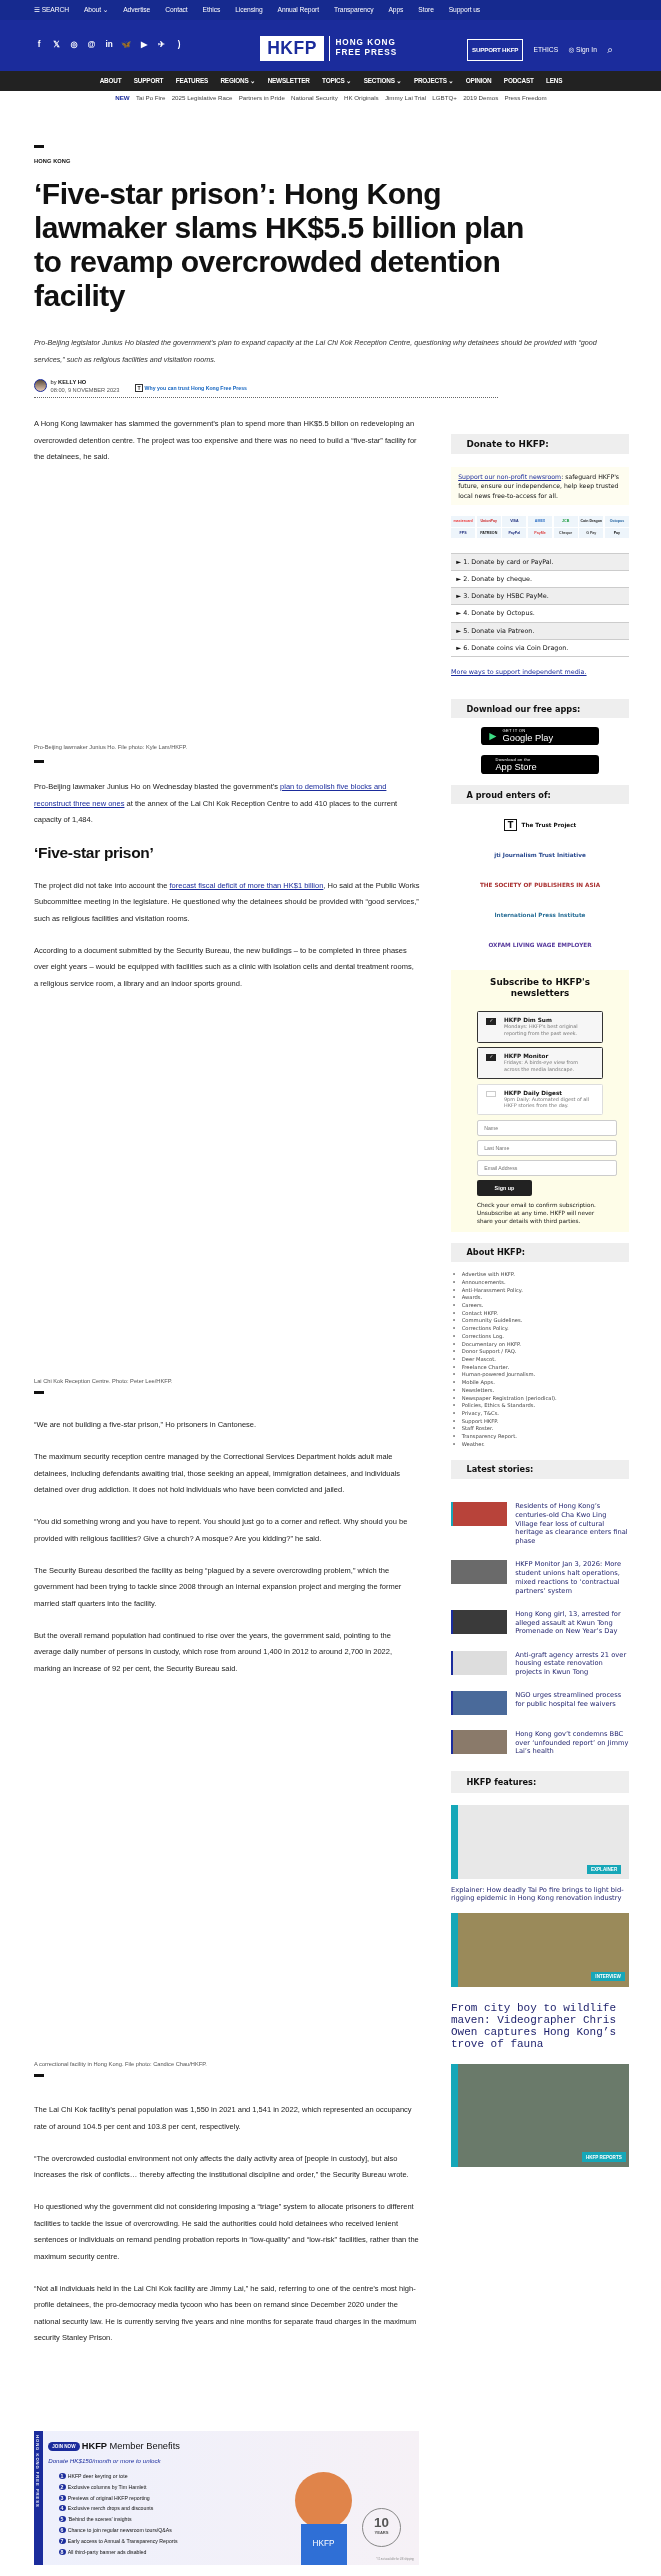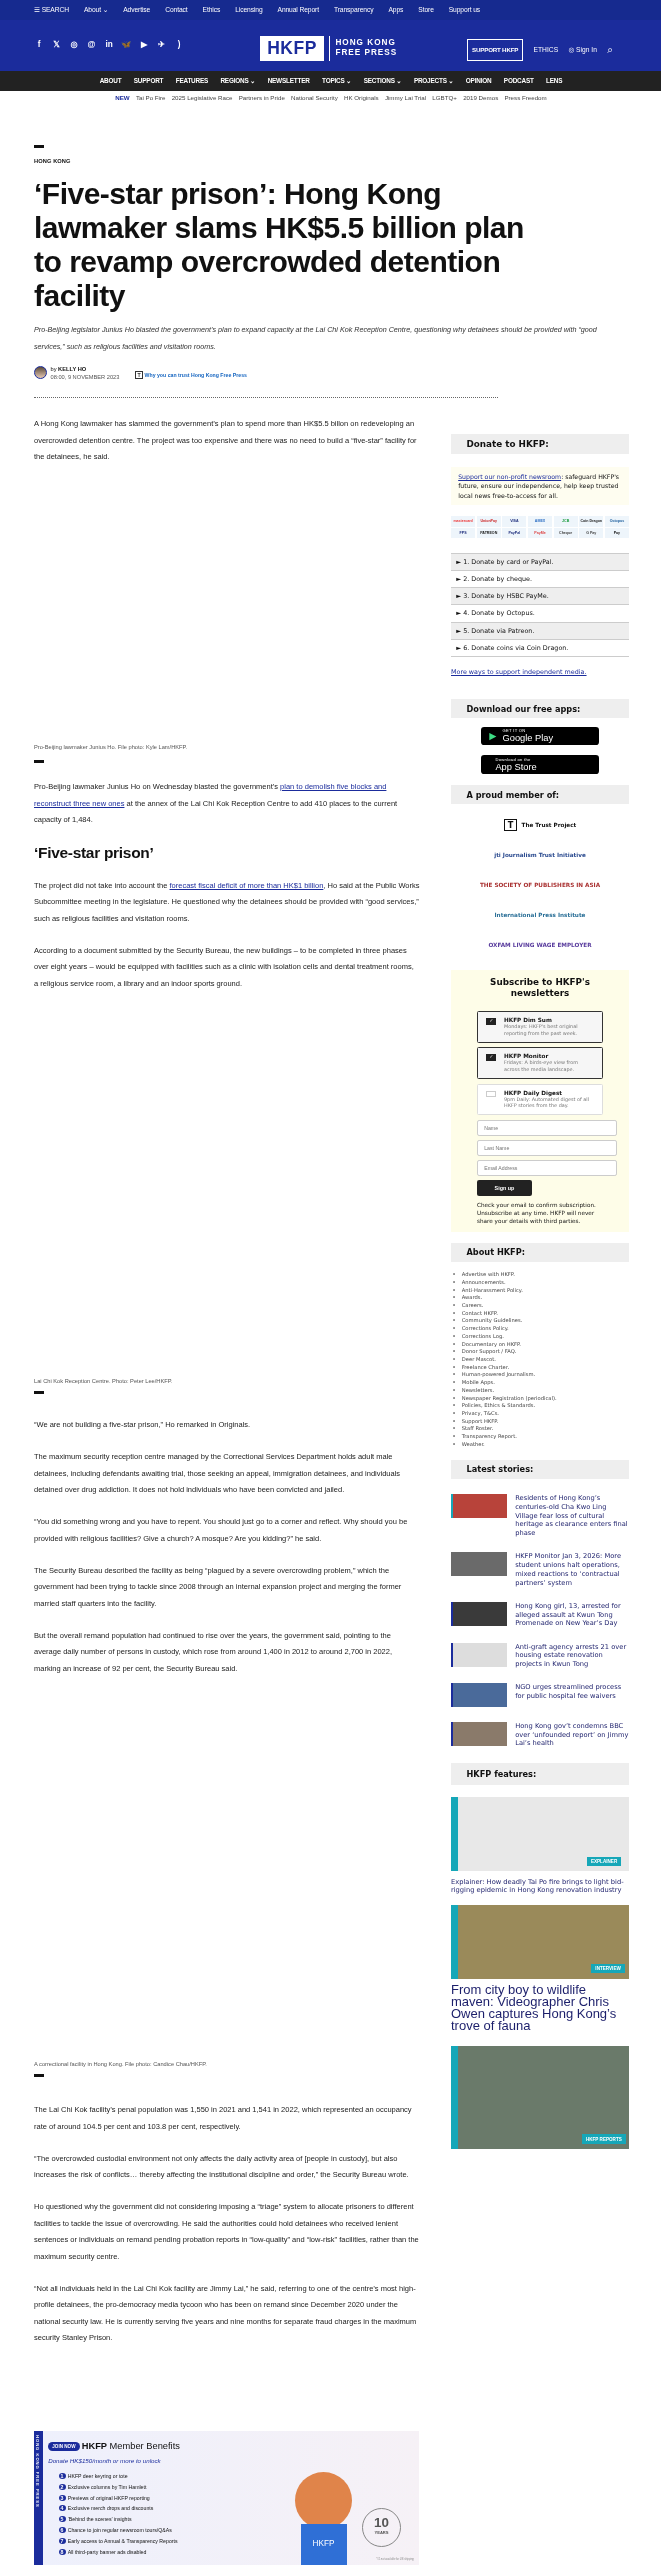--- a/index.html
+++ b/index.html
@@ -136,21 +136,21 @@
   <span>Jimmy Lai Trial</span>
   <span>LGBTQ+</span>
   <span>2019 Demos</span>
   <span>Press Freedom</span>
 </div>
 
 <div class="art" style="top:145px;width:592px">
   <span class="dash"></span>
   <div class="kicker" style="margin-top:10.3px">HONG KONG</div>
   <h1 class="title" style="margin-top:13.4px;width:515px">‘Five-star prison’: Hong Kong lawmaker slams HK$5.5 billion plan to revamp overcrowded detention facility</h1>
-  <div class="standfirst" style="margin-top:9px;width:567px">Pro-Beijing legislator Junius Ho blasted the government’s plan to expand capacity at the Lai Chi Kok Reception Centre, questioning why detainees should be provided with “good services,” such as religious facilities and visitation rooms.</div>
+  <div class="standfirst" style="margin-top:22px;width:567px">Pro-Beijing legislator Junius Ho blasted the government’s plan to expand capacity at the Lai Chi Kok Reception Centre, questioning why detainees should be provided with “good services,” such as religious facilities and visitation rooms.</div>
   <div class="byline" style="margin-top:10.3px">
     <div class="avatar" style="width:13.4px;height:13.4px"></div>
     <div style="margin-left:3.1px;font-size:5.7px">
       <div><span>by</span> <b>KELLY HO</b></div>
       <div style="color:#555;margin-top:2.1px">08:00, 9 NOVEMBER 2023</div>
     </div>
     <div style="margin-left:15.5px;margin-top:5.2px;font-size:5.2px;font-weight:bold;color:#1565c0;display:flex;align-items:center;gap:1.5px">
       <span style="border:0.5px solid #333;padding:0 1.5px;color:#333">T</span>
       <span>Why you can trust Hong Kong Free Press</span>
     </div>
@@ -171,21 +171,21 @@
   <h2 class="sh" style="margin-top:15.5px">‘Five-star prison’</h2>
   <p class="p" style="margin-top:15.5px"><span>The project did not take into account the </span><a>forecast fiscal deficit of more than HK$1 billion</a><span>, Ho said at the Public Works Subcommittee meeting in the legislature. He questioned why the detainees should be provided with “good services,” such as religious facilities and visitation rooms.</span></p>
   <p class="p" style="margin-top:15.5px">According to a document submitted by the Security Bureau, the new buildings – to be completed in three phases over eight years – would be equipped with facilities such as a clinic with isolation cells and dental treatment rooms, a religious service room, a library and an indoor sports ground.</p>
 </div>
 <div class="art" style="top:1206px;height:175px"></div>
 <div class="art" style="top:1378px">
   <div class="cap">Lai Chi Kok Reception Centre. Photo: Peter Lee/HKFP.</div>
   <span class="dash" style="margin-top:7.2px"></span>
 </div>
 <div class="art" style="top:1417px">
-  <p class="p">“We are not building a five-star prison,” Ho remarked in Originals.</p>
+  <p class="p">“We are not building a five-star prison,” Ho prisoners in Cantonese.</p>
   <p class="p" style="margin-top:15.5px">The maximum security reception centre managed by the Correctional Services Department holds adult male detainees, including defendants awaiting trial, those seeking an appeal, immigration detainees, and individuals detained over drug addiction. It does not hold individuals who have been convicted and jailed.</p>
   <p class="p" style="margin-top:15.5px">“You did something wrong and you have to repent. You should just go to a corner and reflect. Why should you be provided with religious facilities? Give a church? A mosque? Are you kidding?” he said.</p>
   <p class="p" style="margin-top:15.5px">The Security Bureau described the facility as being “plagued by a severe overcrowding problem,” which the government had been trying to tackle since 2008 through an internal expansion project and merging the former married staff quarters into the facility.</p>
   <p class="p" style="margin-top:15.5px">But the overall remand population had continued to rise over the years, the government said, pointing to the average daily number of persons in custody, which rose from around 1,400 in 2012 to around 2,700 in 2022, marking an increase of 92 per cent, the Security Bureau said.</p>
 </div>
 <div class="art" style="top:1803px;height:242px"></div>
 <div class="art" style="top:2061px">
   <div class="cap">A correctional facility in Hong Kong. File photo: Candice Chau/HKFP.</div>
   <span class="dash" style="margin-top:7.2px"></span>
 </div>
@@ -265,21 +265,21 @@
   </div>
   <div style="margin-top:10.3px">
     <div class="store-btn">
       <span class="ic"></span>
       <div>
           <div class="t1">Download on the</div>
           <div class="t2">App Store</div>
         </div>
     </div>
   </div>
-  <div class="side-h" style="margin-top:11.3px">A proud member of:</div>
+  <div class="side-h" style="margin-top:11.3px">A proud enters of:</div>
   <div style="margin-top:5.2px">
     <div class="mem">
         <span style="border:1px solid #111;padding:0 3.1px;font-size:8.2px">T</span>
         <span>The Trust Project</span>
       </div>
     <div class="mem" style="color:#2a4a8f">
         <span>jti Journalism Trust Initiative</span>
       </div>
     <div class="mem" style="color:#a33">
         <span>THE SOCIETY OF PUBLISHERS IN ASIA</span>
@@ -337,21 +337,21 @@
     <li>Newspaper Registration (periodical).</li>
     <li>Policies, Ethics &amp; Standards.</li>
     <li>Privacy, T&amp;Cs.</li>
     <li>Support HKFP.</li>
     <li>Staff Roster.</li>
     <li>Transparency Report.</li>
     <li>Weather.</li>
   </ul>
 
   <div class="side-h" style="margin-top:11.3px">Latest stories:</div>
-  <div style="margin-top:15px">
+  <div style="margin-top:23px">
     <div class="story">
         <div class="th" style="background:#b8433a;border-left:2.1px solid #16a7b8"></div>
         <div class="tt">Residents of Hong Kong’s centuries-old Cha Kwo Ling Village fear loss of cultural heritage as clearance enters final phase</div>
       </div>
     <div class="story">
         <div class="th" style="background:#6a6a6a"></div>
         <div class="tt">HKFP Monitor Jan 3, 2026: More student unions halt operations, mixed reactions to ‘contractual partners’ system</div>
       </div>
     <div class="story">
         <div class="th" style="background:#3a3a3a;border-left:2.1px solid #1b2c9c"></div>
@@ -375,21 +375,21 @@
   <div style="margin-top:12.4px">
     <div class="feat-img" style="background:#e8e8e8">
       <span class="badge" style="right:7.7px;bottom:5.2px">EXPLAINER</span>
     </div>
     <div class="feat-title" style="margin-top:6.2px">Explainer: How deadly Tai Po fire brings to light bid-rigging epidemic in Hong Kong renovation industry</div>
   </div>
   <div style="margin-top:10.3px">
     <div class="feat-img" style="background:#9a8a5a">
       <span class="badge" style="right:4.1px;bottom:6.2px">INTERVIEW</span>
     </div>
-    <div class="feat-title" style="margin-top:5px;font-family:Liberation Sans, sans-serif;font-size:13px;line-height:12px">From city boy to wildlife maven: Videographer Chris Owen captures Hong Kong’s trove of fauna</div>
+    <div class="feat-title" style="margin-top:15px;font-family:Liberation Mono, monospace;font-size:11px;line-height:12px">From city boy to wildlife maven: Videographer Chris Owen captures Hong Kong’s trove of fauna</div>
   </div>
   <div style="margin-top:13.4px">
     <div class="feat-img" style="height:103px;background:#6a7a6a">
       <span class="badge" style="right:3.1px;bottom:5.2px">HKFP REPORTS</span>
     </div>
   </div>
 </div>
 
 
 </body></html>

